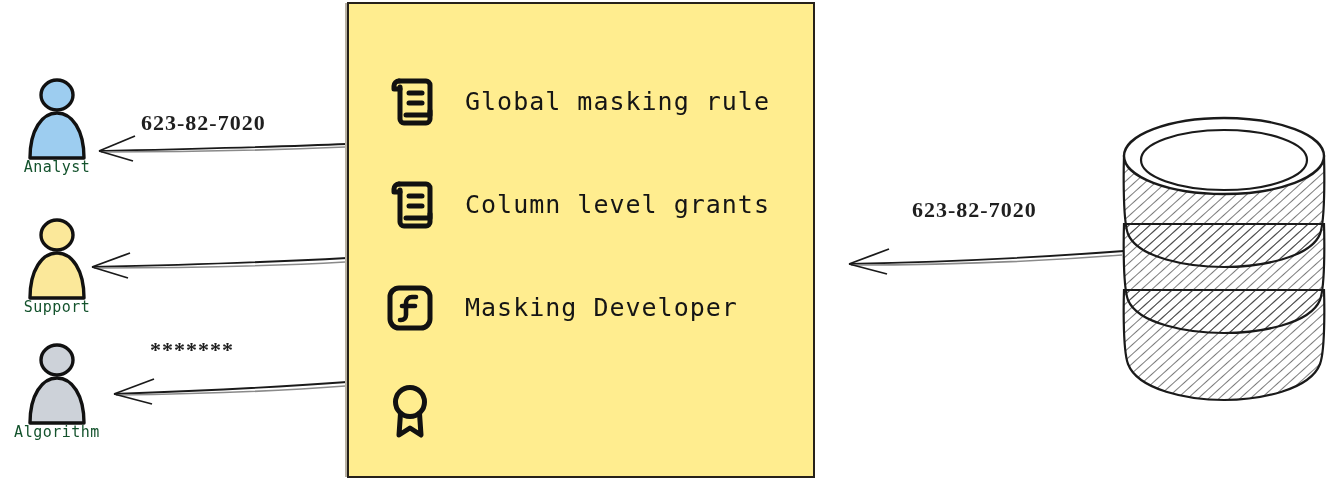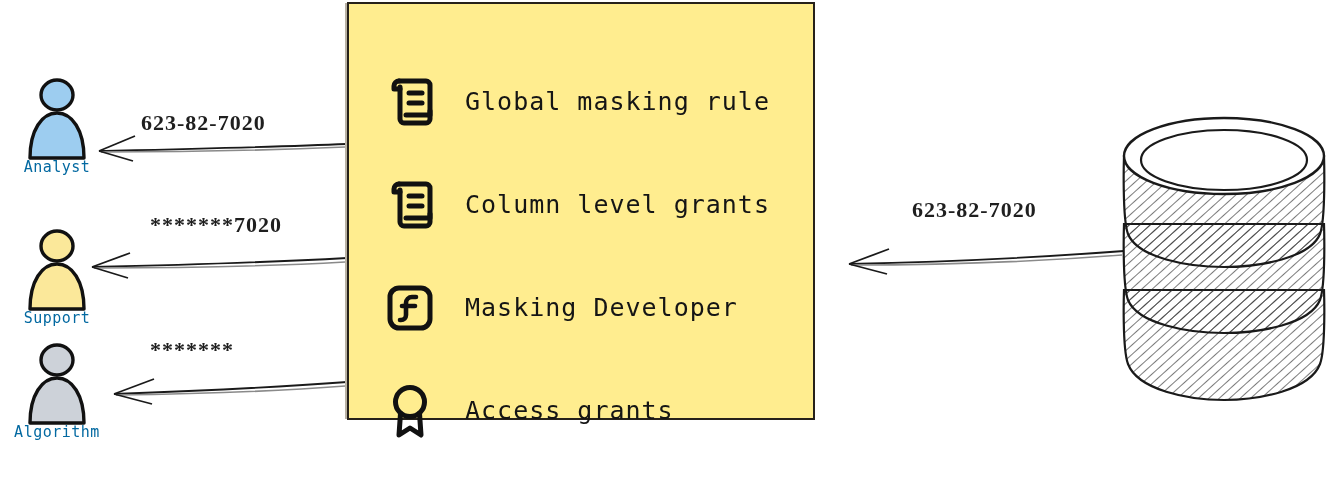--- a/index.html
+++ b/index.html
@@ -23,29 +23,29 @@
     text-align: center;
   }
   .actor-figure {
     width: 70px;
     height: 86px;
     margin: 0 auto;
     display: block;
   }
   .actor-label {
     font-size: 15px;
-    color: #0369a1;
+    color: #14532d;
     letter-spacing: 0.5px;
     margin-top: -4px;
     line-height: 1;
     white-space: nowrap;
   }
 
   .actor-analyst   { left: 2px;  top: 78px;  }
-  .actor-support   { left: 2px;  top: 229px; }
+  .actor-support   { left: 2px;  top: 218px; }
   .actor-developer { left: 2px;  top: 343px; }
 
   
   .flow-label {
     position: absolute;
     font-size: 22px;
     font-weight: bold;
     color: #1f1f1f;
     letter-spacing: 1px;
     white-space: nowrap;
@@ -62,21 +62,21 @@
   .arrow-support   { left: 88px;  top: 245px; }
   .arrow-developer { left: 110px; top: 370px; }
   .arrow-db        { left: 845px; top: 240px; }
 
   
   .policy-card {
     position: absolute;
     left: 347px;
     top: 2px;
     width: 468px;
-    height: 418px;
+    height: 476px;
     background: #ffed8f;
     border: 2px solid #26211a;
     box-shadow: -3px 0 0 -1px #b9b2a4;
     box-sizing: border-box;
   }
   .policy-list {
     position: absolute;
     left: 34px;
     top: 46px;
     width: 420px;
@@ -134,21 +134,20 @@
 
   <div class="actor actor-developer">
     <svg class="actor-figure" viewBox="0 0 70 86">
       <ellipse cx="35" cy="17" rx="16" ry="15" fill="#CDD2D9" stroke="#111111" stroke-width="3.4"></ellipse>
       <path d="M8 80 C8 52 20 35 35 35 C50 35 62 52 62 80 Z" fill="#CDD2D9" stroke="#111111" stroke-width="3.4" stroke-linejoin="round"></path>
     </svg>
     <div class="actor-label">Algorithm</div>
   </div>
 
   <div class="flow-label label-analyst">623-82-7020</div>
-  <div class="flow-label label-support">*******7020</div>
   <div class="flow-label label-developer">*******</div>
   <div class="flow-label label-db">623-82-7020</div>
 
   <svg class="arrow-svg arrow-analyst" width="255" height="34" viewBox="0 0 255 34">
     <path d="M252 16 C180 19 90 21 4 23" fill="none" stroke="#1a1a1a" stroke-width="1.8"></path>
     <path d="M250 19 C180 22 90 24 6 24" fill="none" stroke="#8a8a8a" stroke-width="1.6"></path>
     <path d="M4 23 L40 8" fill="none" stroke="#1a1a1a" stroke-width="1.8"></path>
     <path d="M4 23 L38 33" fill="none" stroke="#1a1a1a" stroke-width="1.8"></path>
   </svg>
 
@@ -213,21 +212,20 @@
         <span class="policy-text">Masking Developer</span>
       </div>
 
       <div class="policy-row">
         <span class="policy-icon">
           <svg width="46" height="56" viewBox="0 0 46 56">
             <circle cx="23" cy="19" r="14.5" fill="none" stroke="#111111" stroke-width="5"></circle>
             <path d="M13.5 30.5 L12 52 L23 45 L34 52 L32.5 30.5" fill="none" stroke="#111111" stroke-width="5" stroke-linejoin="round" stroke-linecap="round"></path>
           </svg>
         </span>
-        <span class="policy-text">Access grants</span>
       </div>
 
     </div>
   </div>
 
   <div class="database">
     <svg width="212" height="290" viewBox="0 0 212 290">
       <defs>
         <pattern id="hatch" width="7" height="7" patternTransform="rotate(48)" patternUnits="userSpaceOnUse">
           <line x1="0" y1="0" x2="0" y2="7" stroke="#2b2b2b" stroke-width="1.25"></line>

